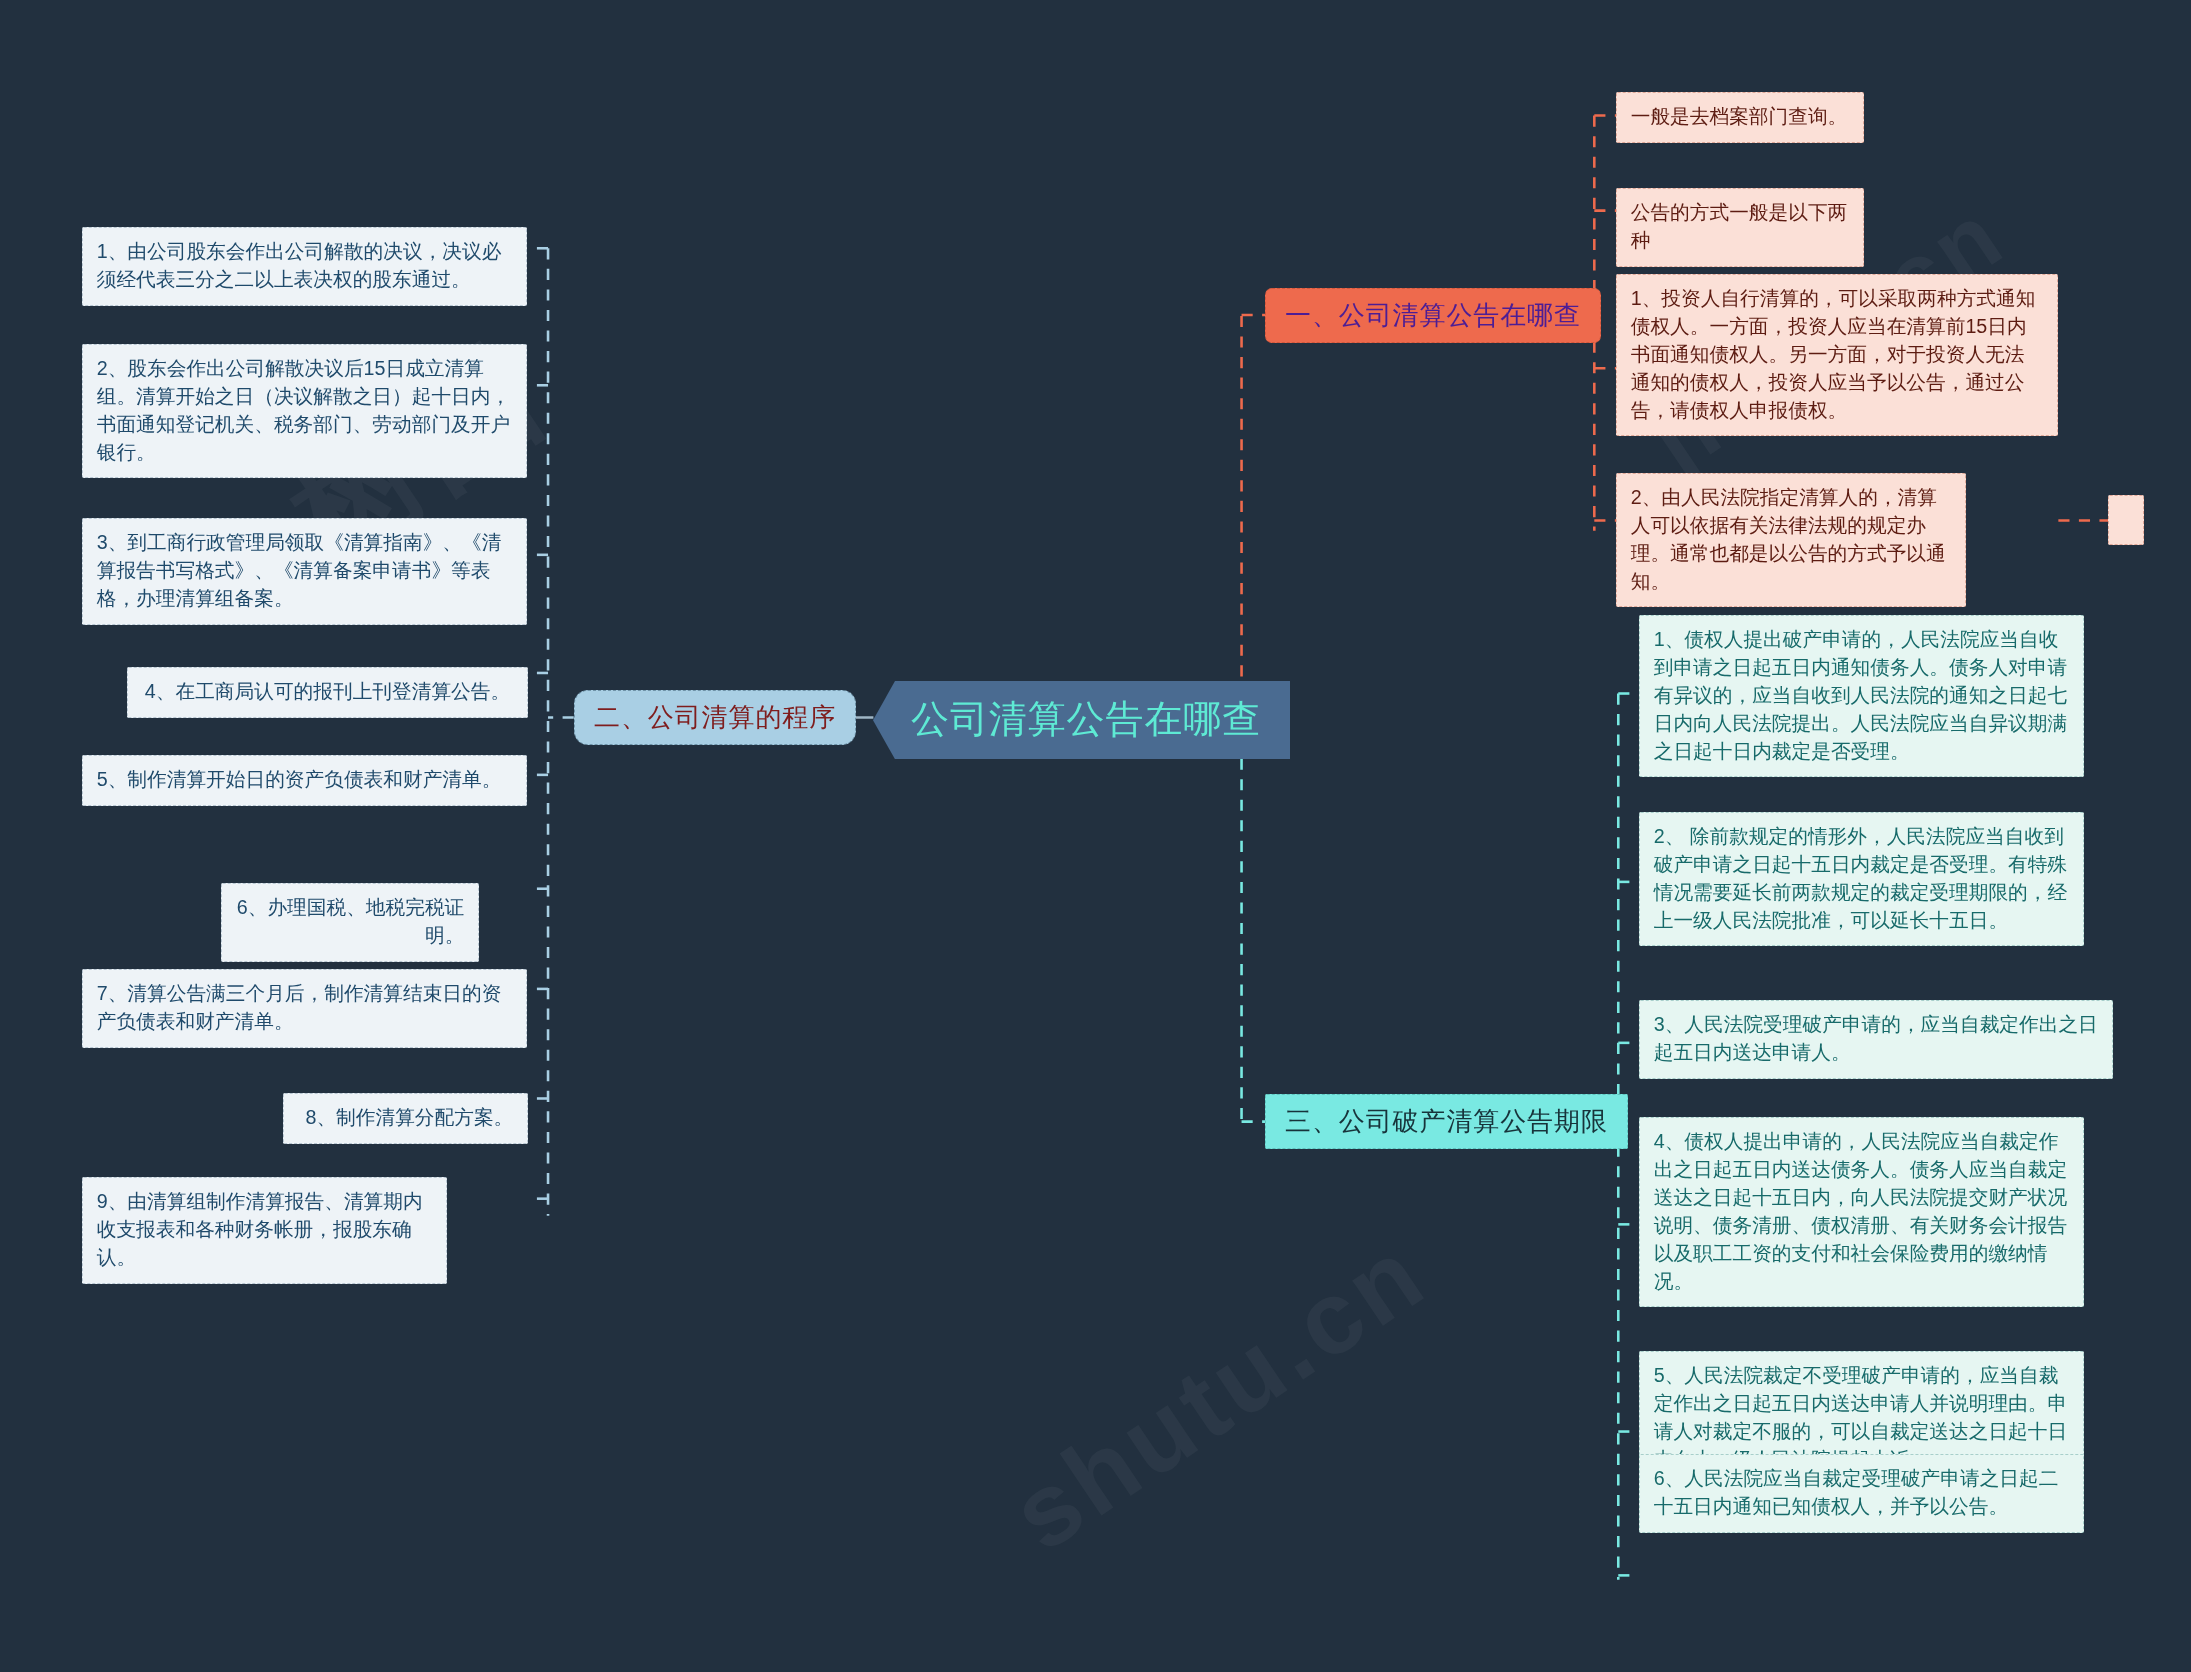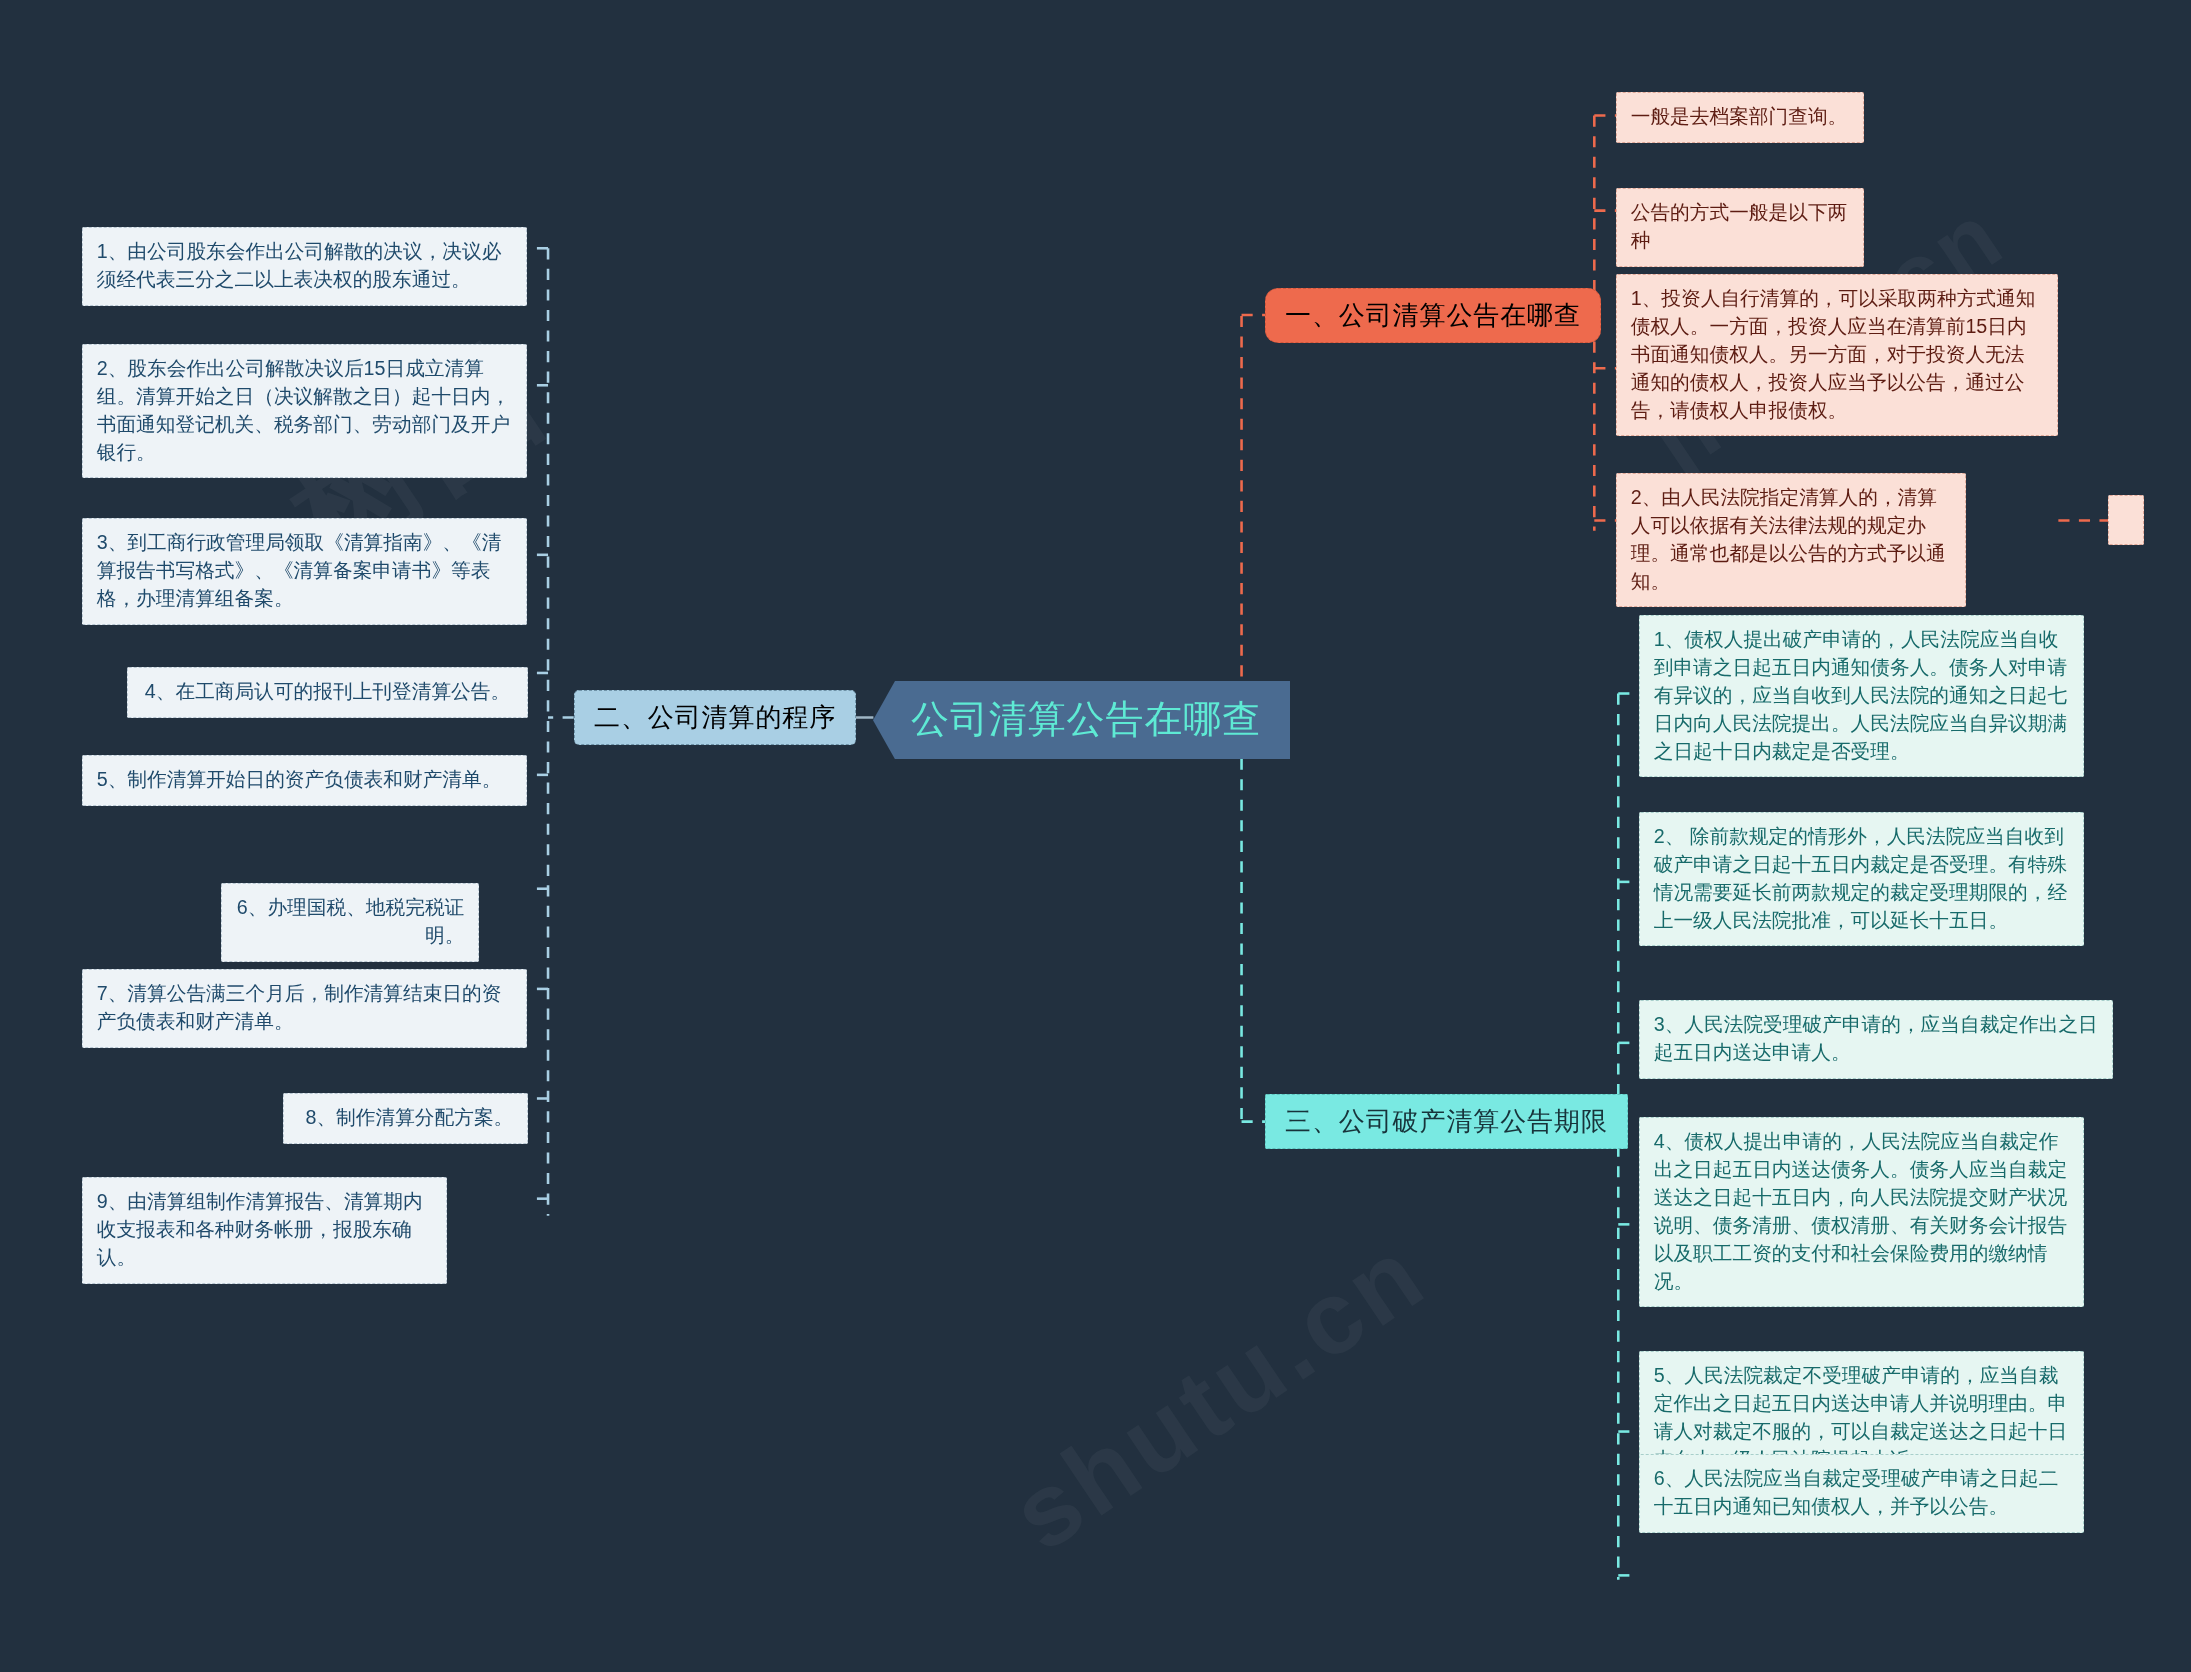--- a/index.html
+++ b/index.html
@@ -30,29 +30,29 @@
   
   .branch{
     font-size:26px;
     line-height:1.25;
     padding:10.3px 19px;
     white-space:nowrap;
     letter-spacing:0.9px;
   }
   .branch.left{
     background:#a9cfe4;
-    color:#000000;
+    color:#7f1d1d;
     border:1.7px dashed #6f93a8;
-    border-radius:5px;
+    border-radius:14px;
   }
   .branch.orange{
     background:#ee6a4d;
-    color:#000000;
+    color:#4c1d95;
     border:1.7px dashed #d2573c;
-    border-radius:13px;
+    border-radius:7px;
   }
   .branch.cyan{
     background:#79e9e2;
     color:#17333a;
     border:1.7px dashed #5dc3bd;
     border-radius:1.7px;
   }
 
   
   .leaf{

